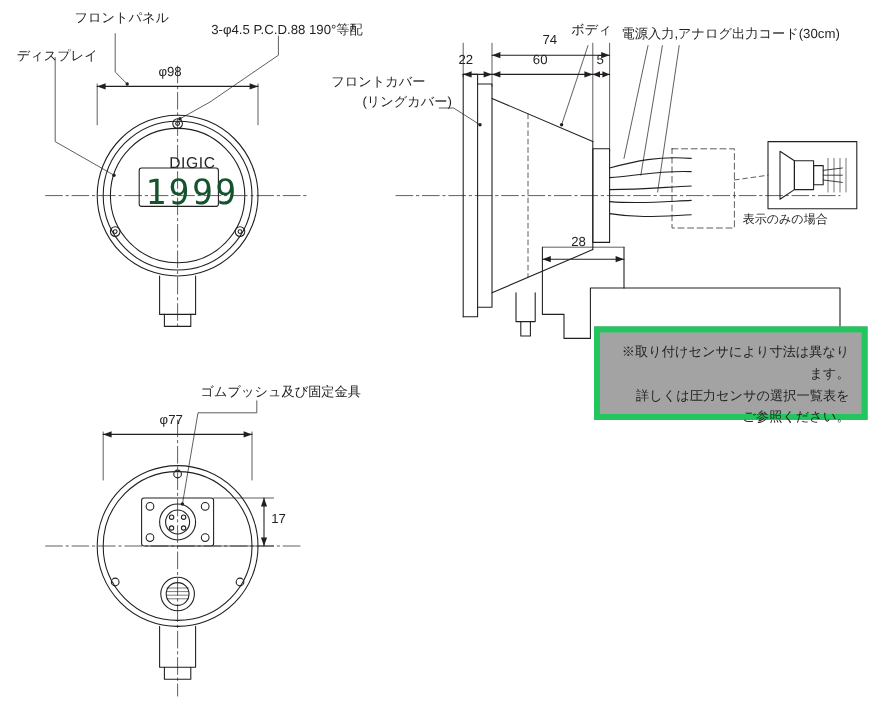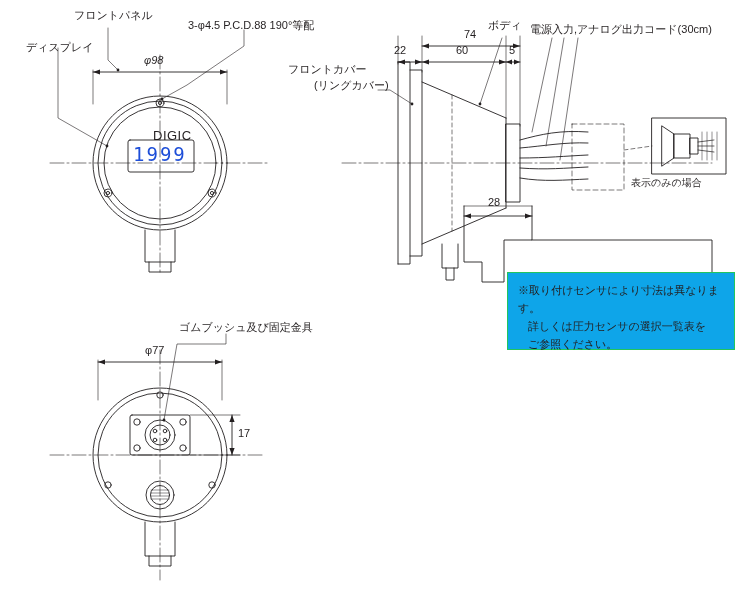--- a/index.html
+++ b/index.html
@@ -1,23 +1,23 @@
 <!DOCTYPE html>
 <html><head>
 <meta charset="utf-8">
 <style>
   html,body{margin:0;padding:0;background:#ffffff;}
   body{width:745px;height:600px;position:relative;overflow:hidden;
        font-family:"Liberation Sans",sans-serif;color:#231f20;}
-  .stage{position:absolute;left:12px;top:0;width:632px;height:600px;padding-left:46px;}
+  .stage{position:absolute;left:0;top:0;width:632px;height:600px;padding-left:46px;}
   .lbl{position:absolute;font-size:11px;line-height:14px;white-space:nowrap;color:#231f20;}
   .dim{position:absolute;font-size:11px;color:#231f20;white-space:nowrap;}
   svg{position:absolute;left:0;top:0;}
-  .note{position:absolute;border:1px solid #22c55e;background:#0ea5e9;
-        font-size:11px;line-height:18px;padding:8px 10px;box-sizing:border-box;}
+  .note{position:absolute;border:5px solid #22c55e;background:#a3a3a3;
+        font-size:11px;line-height:18px;padding:8px 10px;box-sizing:border-box;text-align:right;}
   .seg{position:absolute;font-family:"DejaVu Sans Mono",monospace;}
   .digic{position:absolute;font-size:13px;letter-spacing:.5px;color:#231f20;}
   .tinycap{position:absolute;font-size:10px;color:#231f20;white-space:nowrap;}
 </style>
 </head>
 <body>
 
 <div class="stage">
 
   <svg width="745" height="600" viewBox="0 0 745 600">
@@ -198,23 +198,23 @@
   <div class="lbl" style="left:14px;top:40px;">ディスプレイ</div>
   <div class="lbl" style="left:176px;top:18px;">3-φ4.5 P.C.D.88 190°等配</div>
   <div class="lbl" style="left:476px;top:18px;">ボディ</div>
   <div class="lbl" style="left:518px;top:22px;">電源入力,アナログ出力コード(30cm)</div>
   <div class="lbl" style="left:276px;top:62px;">フロントカバー</div>
   <div class="lbl" style="left:276px;top:78px;margin-left:26px;">(リングカバー)</div>
   <div class="tinycap" style="left:619px;top:176px;">表示のみの場合</div>
   <div class="lbl" style="left:167px;top:320px;">ゴムブッシュ及び固定金具</div>
 
   <div class="digic" style="left:141px;top:128px;">DIGIC</div>
-  <div class="seg" style="left:121px;top:143px;font-size:19px;letter-spacing:2px;color:#1d4ed8;">1999</div>
-
-  <div class="dim" style="left:132px;top:54px;font-style:italic;">φ98</div>
+  <div class="seg" style="left:121px;top:143px;font-size:29px;letter-spacing:2px;color:#14532d;">1999</div>
+
+  <div class="dim" style="left:132px;top:54px;">φ98</div>
   <div class="dim" style="left:133px;top:344px;">φ77</div>
   <div class="dim" style="left:452px;top:28px;">74</div>
   <div class="dim" style="left:382px;top:44px;">22</div>
   <div class="dim" style="left:444px;top:44px;">60</div>
   <div class="dim" style="left:497px;top:44px;">5</div>
   <div class="dim" style="left:476px;top:196px;">28</div>
   <div class="dim" style="left:226px;top:427px;">17</div>
 
   <div class="note" style="left:495px;top:272px;width:228px;height:78px;">
     <div>※取り付けセンサにより寸法は異なります。</div>

